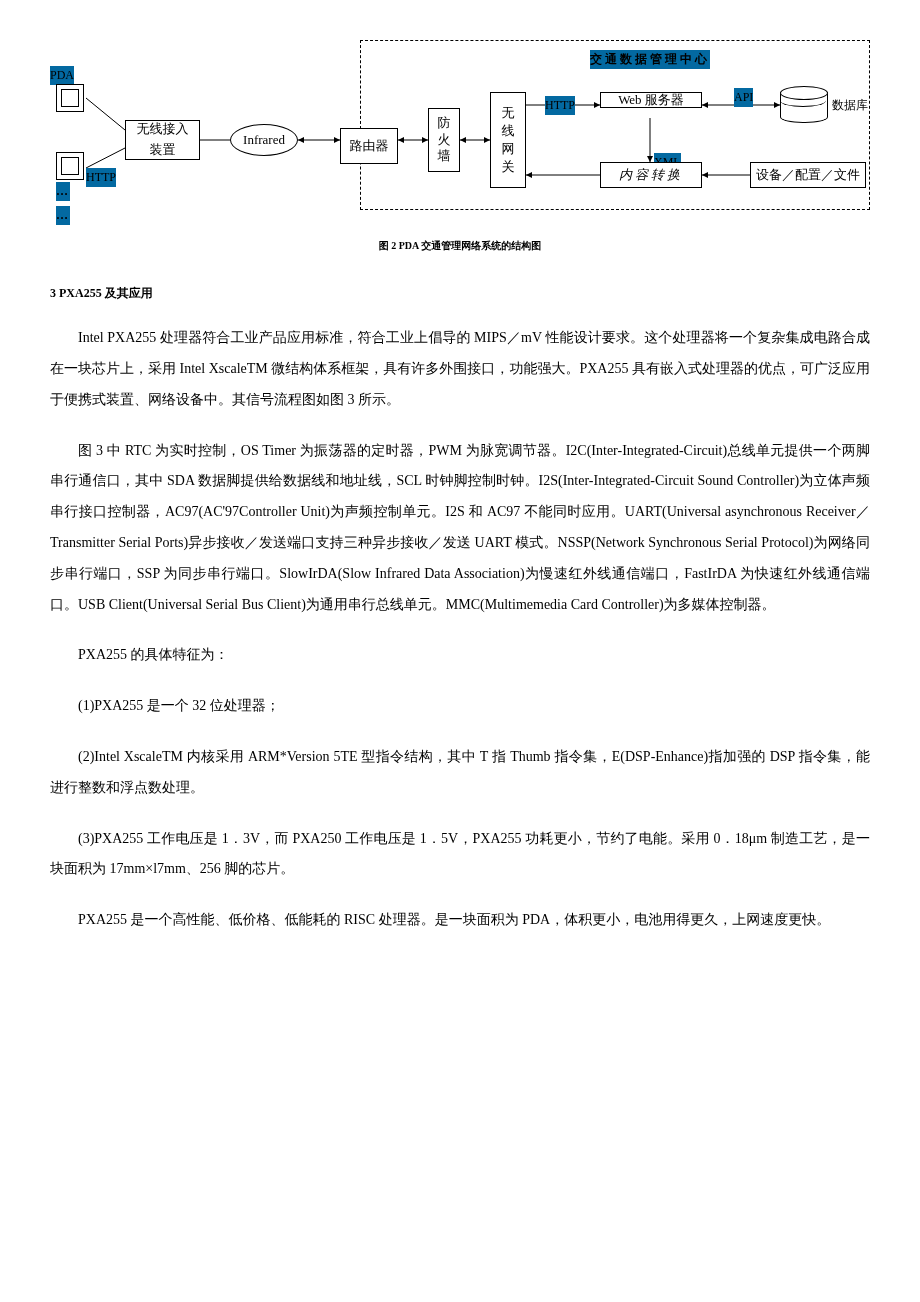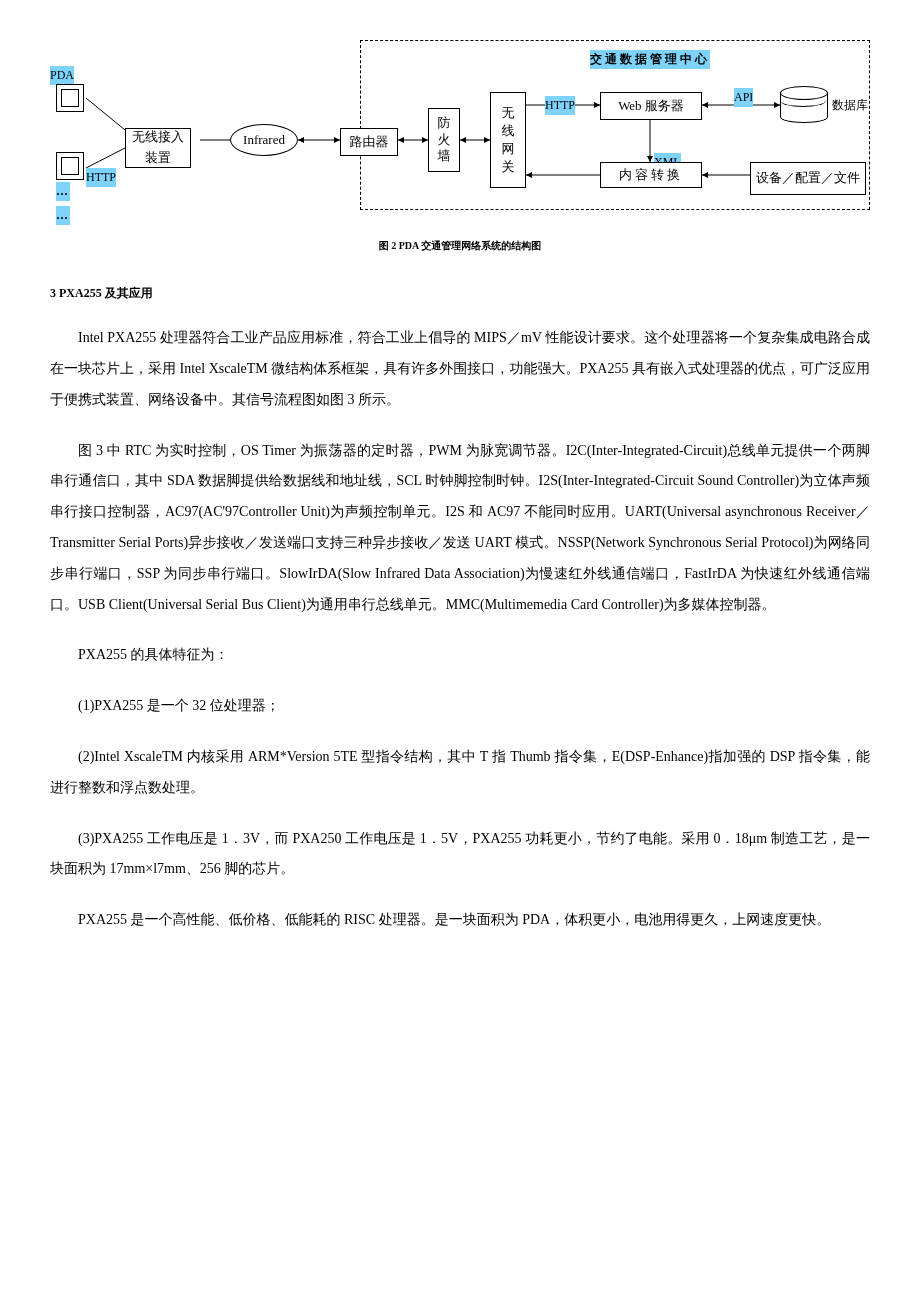--- a/index.html
+++ b/index.html
@@ -77,21 +77,21 @@
   .db .mid {
     width: 46px; height: 12px; border-bottom: 1px solid #000; border-radius: 50%;
     position: absolute; top: 8px; left: 0;
   }
   .db-label {
     position: absolute; font-size: 12px; text-align: right;
   }
   .label {
     position: absolute;
     font-size: 12px;
-    background: #7dd3fc;
+    background: #0369a1;
   }
   svg.lines {
     position: absolute;
     top: 0; left: 0;
     width: 820px;
     height: 190px;
     pointer-events: none;
   }
   .pda-square {
     position: absolute;
@@ -144,57 +144,57 @@
       <line x1="652" y1="135" x2="700" y2="135" stroke="#000" marker-start="url(#arrow-s)"></line>
     </svg>
 
     <div class="label" style="left:0px; top:26px;">PDA</div>
     <div class="pda-square" style="left:6px; top:44px;"></div>
     <div class="pda-square" style="left:6px; top:112px;"></div>
     <div class="label" style="left:6px; top:142px; font-weight:bold; letter-spacing:2px;">…</div>
     <div class="label" style="left:36px; top:128px;">HTTP</div>
     <div class="label" style="left:6px; top:166px; font-weight:bold; letter-spacing:2px;">…</div>
 
-    <div class="box" style="left:75px; top:88px; width:66px; height:40px; white-space:pre-line;">无线接入
+    <div class="box" style="left:75px; top:80px; width:75px; height:40px; white-space:pre-line;">无线接入
 装置</div>
 
     <div class="box round" style="left:180px; top:84px; width:68px; height:32px;">Infrared</div>
 
-    <div class="box" style="left:290px; top:88px; width:58px; height:28px;">路由器</div>
+    <div class="box" style="left:290px; top:88px; width:58px; height:36px;">路由器</div>
 
     <div class="box" style="left:378px; top:68px; width:32px; height:64px; white-space:pre-line; line-height:1.3;">防
 火
 墙</div>
 
     <div class="box" style="left:440px; top:52px; width:36px; height:96px; white-space:pre-line; line-height:1.4;">无
 线
 网
 关</div>
 
     <div class="box dashed" style="left:310px; top:0px; width:510px; height:170px; z-index:-1;"></div>
     <div class="label" style="left:540px; top:10px; font-weight:bold; letter-spacing:3px;">交通数据管理中心</div>
 
     <div class="label" style="left:495px; top:56px;">HTTP</div>
 
-    <div class="box" style="left:550px; top:52px; width:102px; height:28px;">Web 服务器</div>
+    <div class="box" style="left:550px; top:52px; width:102px; height:16px;">Web 服务器</div>
 
     <div class="label" style="left:684px; top:48px;">API</div>
 
     <div class="db" style="left:730px; top:46px;">
       <div class="body"></div>
       <div class="top"></div>
       <div class="mid"></div>
     </div>
     <div class="db-label" style="left:782px; top:56px;">数据库</div>
 
     <div class="label" style="left:604px; top:90px;margin-top:23px;">XML</div>
 
-    <div class="box" style="left:550px; top:122px; width:102px; height:26px; letter-spacing:3px;">内容转换</div>
-
-    <div class="box" style="left:700px; top:122px; width:116px; height:33px;">设备／配置／文件</div>
+    <div class="box" style="left:550px; top:122px; width:102px; height:26px; letter-spacing:3px;font-style:italic;">内容转换</div>
+
+    <div class="box" style="left:700px; top:122px; width:116px; height:26px;">设备／配置／文件</div>
 
   </div>
   <div class="caption">图 2 PDA 交通管理网络系统的结构图</div>
 </div>
 
 <h3 class="section">3 PXA255 及其应用</h3>
 
 <p class="body">Intel PXA255 处理器符合工业产品应用标准，符合工业上倡导的 MIPS／mV 性能设计要求。这个处理器将一个复杂集成电路合成在一块芯片上，采用 Intel XscaleTM 微结构体系框架，具有许多外围接口，功能强大。PXA255 具有嵌入式处理器的优点，可广泛应用于便携式装置、网络设备中。其信号流程图如图 3 所示。</p>
 <p class="body">图 3 中 RTC 为实时控制，OS Timer 为振荡器的定时器，PWM 为脉宽调节器。I2C(Inter-Integrated-Circuit)总线单元提供一个两脚串行通信口，其中 SDA 数据脚提供给数据线和地址线，SCL 时钟脚控制时钟。I2S(Inter-Integrated-Circuit Sound Controller)为立体声频串行接口控制器，AC97(AC'97Controller Unit)为声频控制单元。I2S 和 AC97 不能同时应用。UART(Universal asynchronous Receiver／Transmitter Serial Ports)异步接收／发送端口支持三种异步接收／发送 UART 模式。NSSP(Network Synchronous Serial Protocol)为网络同步串行端口，SSP 为同步串行端口。SlowIrDA(Slow Infrared Data Association)为慢速红外线通信端口，FastIrDA 为快速红外线通信端口。USB Client(Universal Serial Bus Client)为通用串行总线单元。MMC(Multimemedia Card Controller)为多媒体控制器。</p>
 <p class="body">PXA255 的具体特征为：</p>

